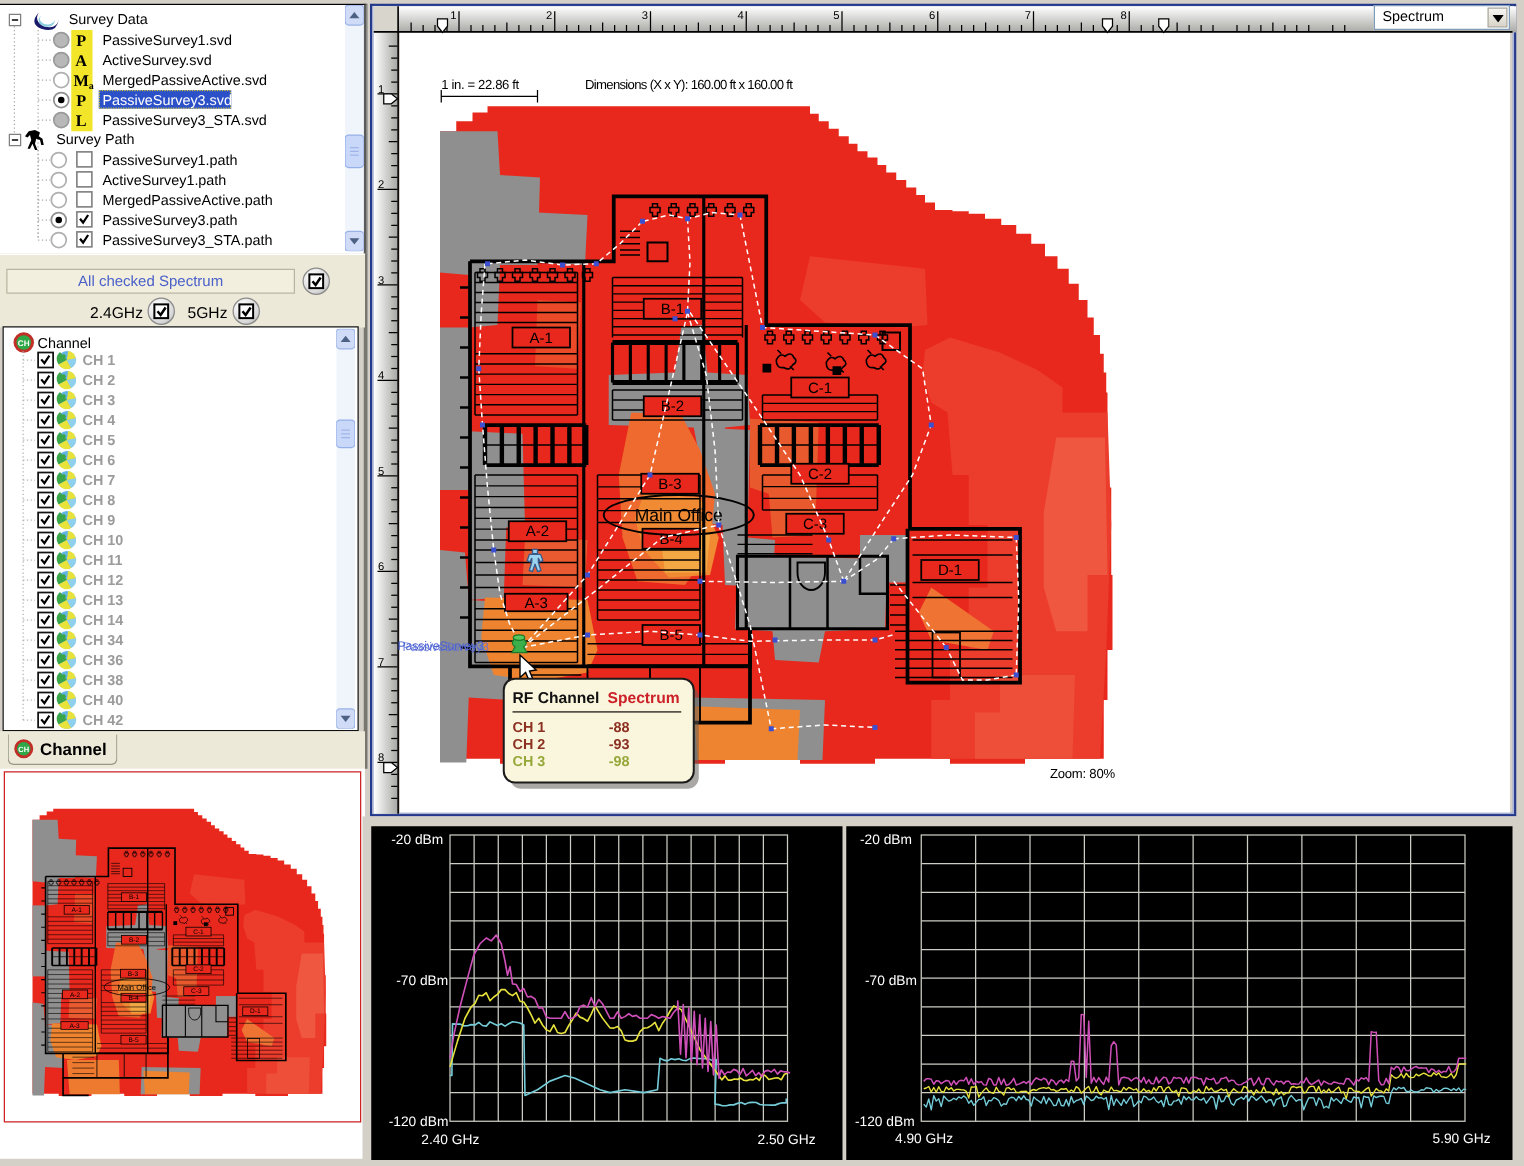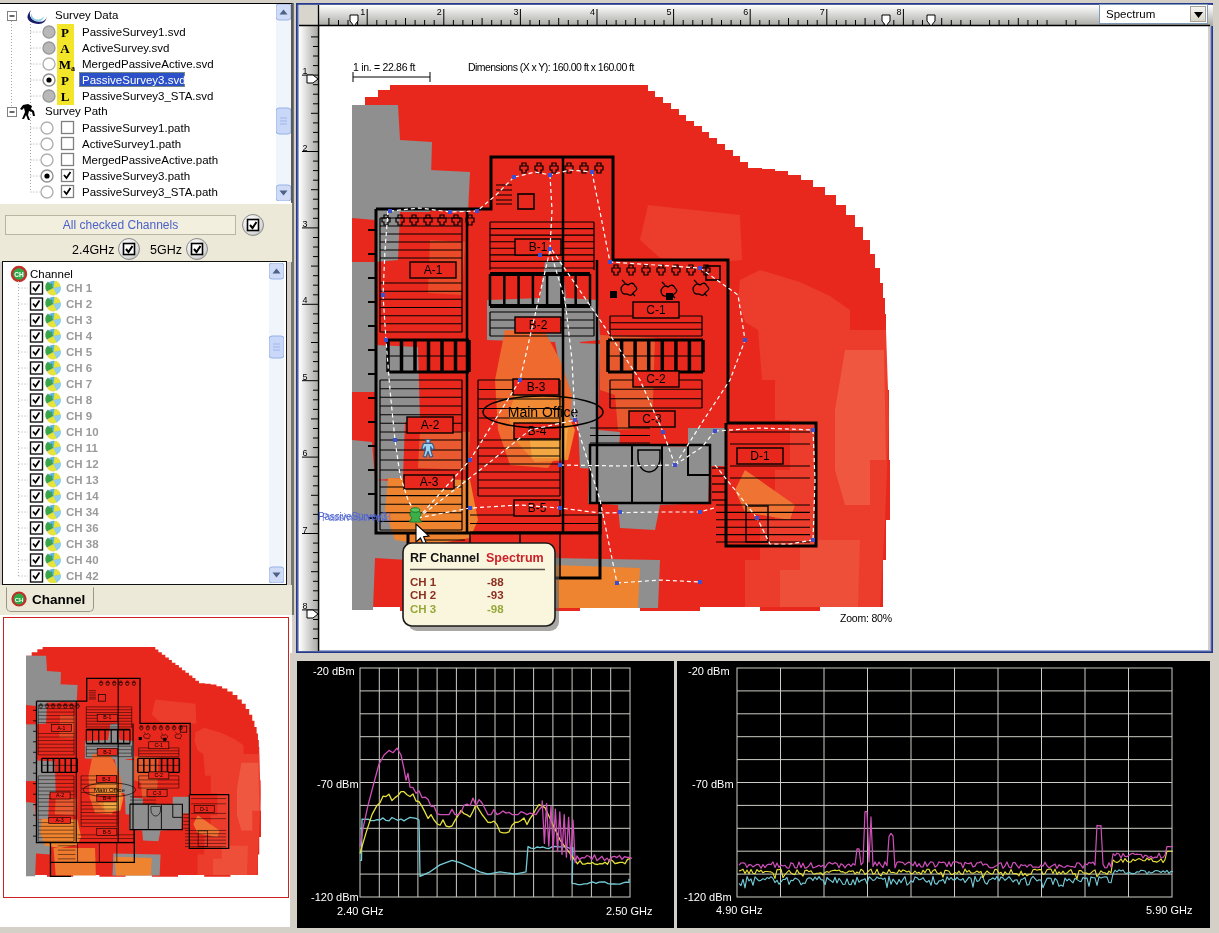--- a/index.html
+++ b/index.html
@@ -75,21 +75,21 @@
     <path d="M7.5,5.5 l4,5 h-8 z" fill="#4d6185"></path>
     <rect x="0" y="181" width="15" height="16" rx="3" fill="#cfdbf7" stroke="#99b3e6" stroke-width="1"></rect>
     <path d="M7.5,191.5 l-4,-5 h8 z" fill="#4d6185"></path>
     <rect x="0" y="104" width="15" height="26" rx="3" fill="#c9d8f8" stroke="#95b0e8" stroke-width="1"></rect>
     <line x1="4" y1="114.0" x2="11" y2="114.0" stroke="#9fb5ea" stroke-width="1"></line>
     <line x1="4" y1="117.0" x2="11" y2="117.0" stroke="#9fb5ea" stroke-width="1"></line>
     <line x1="4" y1="120.0" x2="11" y2="120.0" stroke="#9fb5ea" stroke-width="1"></line>
   </svg>
 
 <div class="abs" style="left:0px;top:203px;width:292px;height:59px;background:#ece9d8;border-top:1px solid #fff"></div>
-<div class="abs" style="left:5px;top:215px;width:231px;height:20px;background:#f2efdf;border:1px solid #b8b5a0;text-align:center;font-size:12px;color:#4b61c9;line-height:18px">All checked Channels</div>
+<div class="abs" style="left:5px;top:215px;width:231px;height:20px;background:#f2efdf;border:1px solid #b8b5a0;text-align:center;font-size:12px;color:#4b61c9;line-height:18px">All checked Spectrum</div>
 <svg class="abs" style="left:0px;top:203px" width="292" height="59" xmlns="http://www.w3.org/2000/svg">
 <defs>
       <radialGradient id="rb" cx="0.35" cy="0.3" r="0.9">
         <stop offset="0" stop-color="#ffffff"></stop>
         <stop offset="0.7" stop-color="#d8d8d8"></stop>
         <stop offset="1" stop-color="#a0a0a0"></stop>
       </radialGradient>
     </defs>
     <circle cx="253" cy="22" r="10.5" fill="url(#rb)" stroke="#8a8a8a" stroke-width="1"></circle>
     <rect x="247.5" y="16.5" width="11" height="11" fill="#fff" stroke="#000" stroke-width="1.6"></rect>

